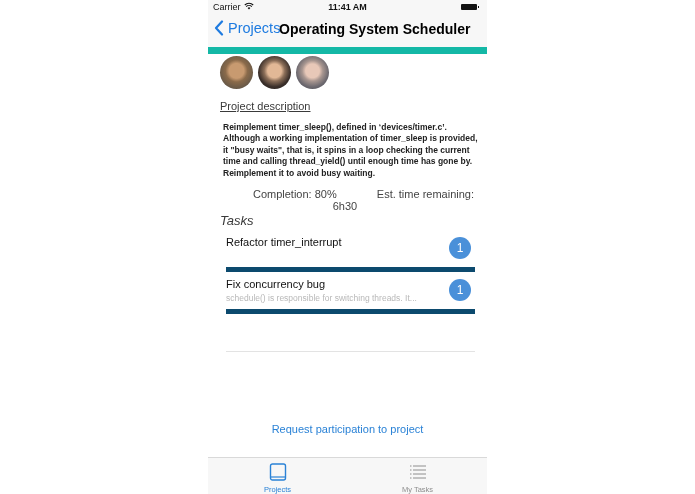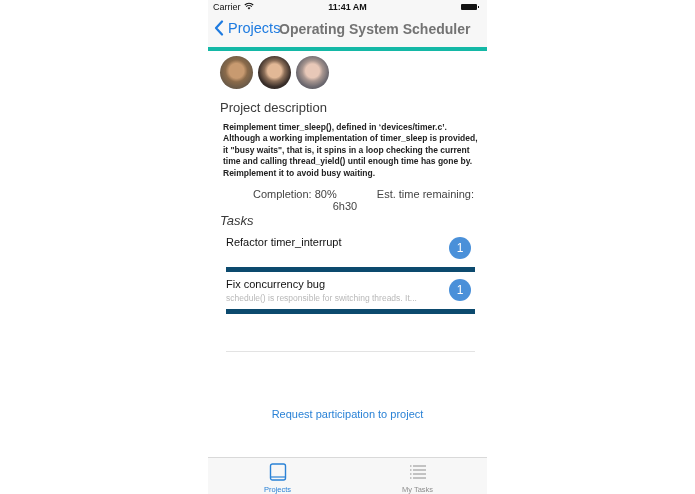--- a/index.html
+++ b/index.html
@@ -1,45 +1,45 @@
 <!DOCTYPE html>
 <html><head>
 <meta charset="utf-8">
 <style>
   html, body { margin:0; padding:0; background:#ffffff; }
   body { width:695px; height:494px; position:relative; overflow:hidden; font-family:"Liberation Sans", sans-serif; }
   .phone { position:absolute; left:208px; top:0; width:279px; height:494px; background:#ffffff; overflow:hidden; }
-  .topbar { position:absolute; left:0; top:0; width:279px; height:47px; background:#f7f7f7; border-bottom:4px solid #14b8a6; }
+  .topbar { position:absolute; left:0; top:0; width:279px; height:47px; background:#f7f7f7; border-bottom:7px solid #14b8a6; }
   .status { position:absolute; left:0; top:0; width:279px; height:14px; font-size:9px; color:#111; }
   .status .carrier { position:absolute; left:5px; top:2px; }
   .status .wifi { position:absolute; left:36px; top:1px; width:10px; height:9px; }
   .status .time { position:absolute; left:0; width:279px; top:2px; text-align:center; font-weight:bold; }
   .status .battery { position:absolute; right:10px; top:4px; width:16px; height:6px; background:#111; border-radius:1px; }
   .status .battery:after { content:""; position:absolute; right:-2px; top:2px; width:1px; height:2px; background:#111; }
   .nav { position:absolute; left:0; top:18px; width:279px; height:26px; }
   .back { position:absolute; left:6px; top:2px; color:#1e7be0; font-size:14.5px; display:flex; align-items:center; cursor:pointer; }
   .back svg { width:10px; height:16px; margin-right:4px; }
-  .navtitle { position:absolute; left:71px; top:3px; font-size:14px; font-weight:bold; color:#737373; white-space:nowrap; }
+  .navtitle { position:absolute; left:71px; top:3px; font-size:14px; font-weight:bold; color:#000000; white-space:nowrap; }
   .avatars { position:absolute; left:12px; top:56px; display:flex; gap:5px; }
   .avatar { width:33px; height:33px; border-radius:50%; }
   .av1 { background:radial-gradient(circle at 50% 45%, #c89a70 0 30%, #8a6a4a 45%, #6a5a48 70%, #3e3a34 100%); }
   .av2 { background:radial-gradient(circle at 50% 45%, #e2b896 0 28%, #8b6e58 42%, #3a2f2a 65%, #1e1c1b 100%); }
   .av3 { background:radial-gradient(circle at 50% 45%, #e8c8b8 0 28%, #a89690 42%, #6e6a70 65%, #3a3c48 100%); }
-  .h-desc { position:absolute; left:12px; top:100px; font-size:13px; color:#3a3a3a; }
+  .h-desc { position:absolute; left:12px; top:100px; font-size:11px; color:#3a3a3a;text-decoration:underline; }
   .desc { position:absolute; left:15px; top:122px; width:258px; font-size:8.5px; line-height:11.4px; color:#222;font-weight:bold; }
   .stats { position:absolute; left:0; top:188px; width:279px; text-align:center; font-size:11px; color:#444; }
   .stats span { margin:16px 5px;padding-left:27px; }
   .h-tasks { position:absolute; left:12px; top:213px; font-size:13px; color:#3a3a3a;font-style:italic; }
   .tasks { position:absolute; left:18px; top:230px; width:249px; }
   .task { position:relative; height:37px; border-bottom:5px solid #0c4a6e; cursor:pointer; }
   .task .title { position:absolute; left:0; top:6px; font-size:11px; color:#111; white-space:nowrap; }
   .task .sub { position:absolute; left:0; top:21px; width:212px; font-size:8.5px; color:#b8b8b8; white-space:nowrap; overflow:hidden; text-overflow:ellipsis; }
   .task .badge { position:absolute; right:4px; top:7px; width:22px; height:22px; border-radius:50%; background:#4a90d9; color:#fff; font-size:12px; text-align:center; line-height:22px; }
   .task.empty { border-bottom:1px solid #e3e3e3; }
-  .request { position:absolute; left:0; top:408px; width:279px; text-align:center; font-size:11px; color:#2a82d6; cursor:pointer; }
+  .request { position:absolute; left:0; top:423px; width:279px; text-align:center; font-size:11px; color:#2a82d6; cursor:pointer; }
   .tabbar { position:absolute; left:0; top:457px; width:279px; height:37px; background:#f7f7f7; border-top:1px solid #d9d9d9; }
   .tab { position:absolute; top:0; width:139px; height:37px; cursor:pointer; }
   .tab .ico { position:absolute; left:50%; top:5px; transform:translateX(-50%); width:18px; height:18px; }
   .tab .lbl { position:absolute; left:0; width:139px; top:27px; text-align:center; font-size:7.5px; }
   .tab.active .lbl { color:#2a82d6; }
   .tab.inactive .lbl { color:#8e8e8e; }
 </style>
 </head>
 <body>
 

